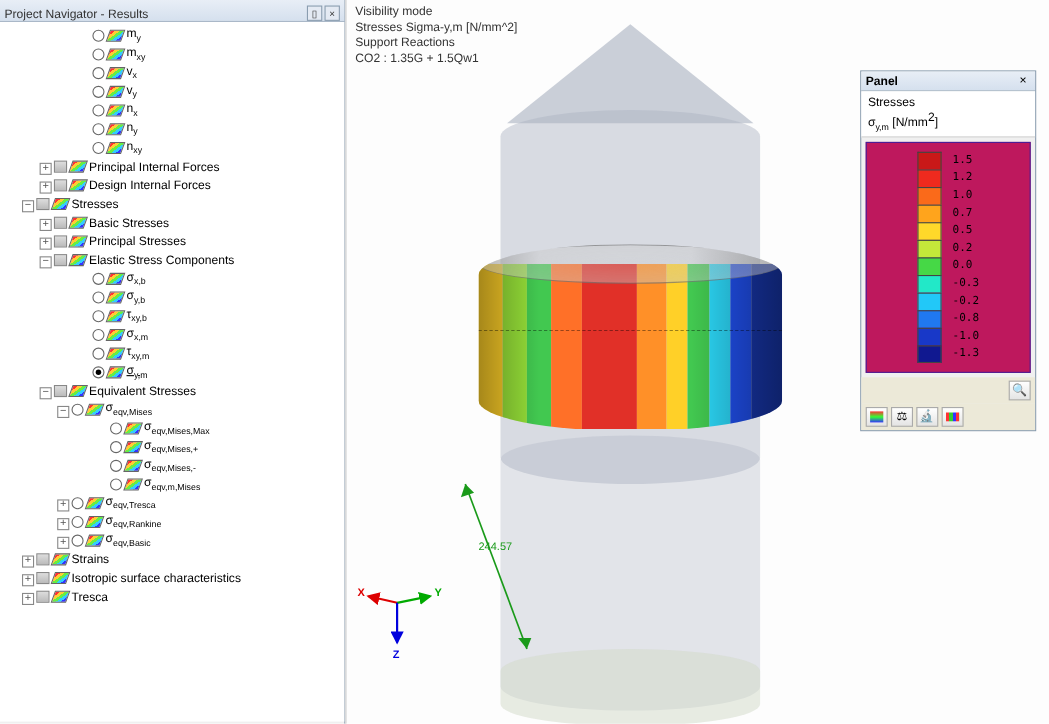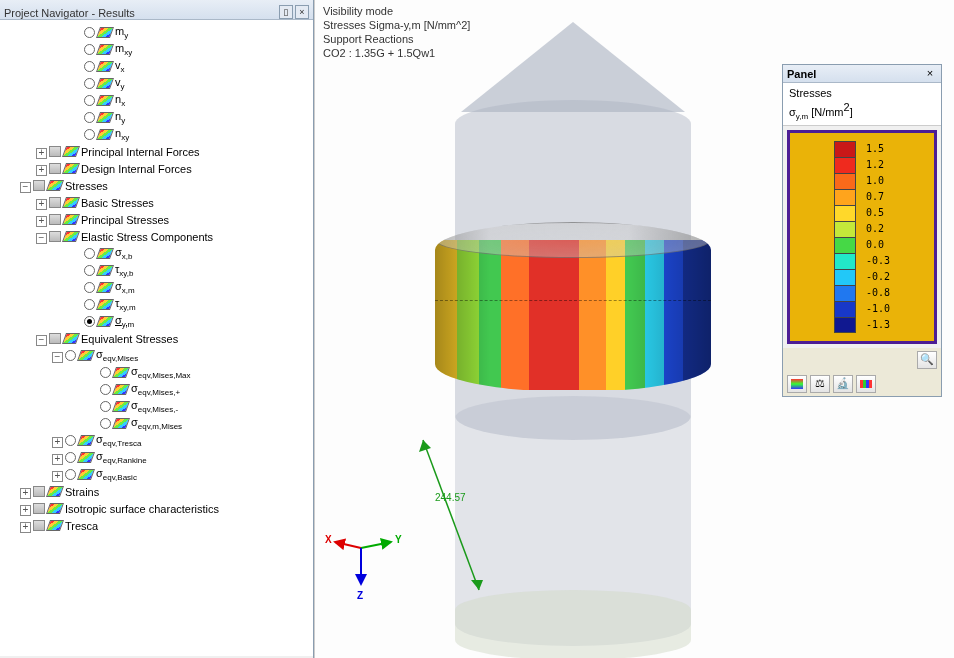--- a/index.html
+++ b/index.html
@@ -58,21 +58,21 @@
 .dim-lbl { position: absolute; left: 120px; top: 492px; color: #1a9a1a; font-size: 10px; }
 
 
 .res-panel { position: absolute; left: 782px; top: 64px; width: 160px; border: 1px solid #8a9db0; background: #f0f0f0; }
 .res-hdr { height: 18px; background: linear-gradient(#e8eef6,#d5e0ee); display: flex; align-items: center; padding: 0 4px; border-bottom: 1px solid #aab8c8; }
 .res-hdr .title { flex: 1; font-weight: bold; }
 .res-hdr .x { width: 14px; height: 14px; text-align: center; cursor: pointer; }
 .res-body { padding: 4px 6px; background: #fff; border-bottom: 1px solid #ccc; }
 .res-title { margin-bottom: 2px; }
 .res-unit sub { font-size: 8px; }
-.legend { border: 3px solid #4c1d95; margin: 4px 4px; padding: 8px 4px; background: #eab308; display: flex; justify-content: center; align-items: flex-end; }
+.legend { border: 1px solid #4c1d95; margin: 4px 4px; padding: 8px 4px; background: #be185d; display: flex; justify-content: center; align-items: flex-end; }
 .legend-bar { width: 22px; }
 .legend-bar div { height: 16px; border: 1px solid #444; border-bottom: none; }
 .legend-bar div:last-child { border-bottom: 1px solid #444; }
 .legend-vals { margin-left: 10px; }
 .legend-vals div { height: 16px; line-height: 16px; font-family: monospace; font-size: 10px; }
 .minmax { padding: 4px 10px; background: #fff; border-top: 1px solid #ccc; border-bottom: 1px solid #ccc; font-family: monospace; font-size: 10px; }
 .toolbar { padding: 3px 4px; display: flex; gap: 3px; align-items: center; background: #ece9d8; }
 .tbtn { width: 20px; height: 18px; border: 1px solid #aaa; background: linear-gradient(#fff,#e4e4e4); cursor: pointer; display: flex; align-items: center; justify-content: center; }
 .zoomrow { padding: 3px 4px; background: #ece9d8; display: flex; justify-content: flex-end; }
 </style>
@@ -205,20 +205,30 @@
       </div>
       <div class="node">
         <span class="ind"></span>
         <span class="ind"></span>
         <span class="ind"></span>
         <span class="ind"></span>
         <span class="ind"></span>
         <span class="radio"></span>
         <span class="micon"></span>
         <span class="lbl">σ<sub>x,b</sub></span>
+      </div>
+      <div class="node">
+        <span class="ind"></span>
+        <span class="ind"></span>
+        <span class="ind"></span>
+        <span class="ind"></span>
+        <span class="ind"></span>
+        <span class="radio"></span>
+        <span class="micon"></span>
+        <span class="lbl">σ<sub>y,b</sub></span>
       </div>
       <div class="node">
         <span class="ind"></span>
         <span class="ind"></span>
         <span class="ind"></span>
         <span class="ind"></span>
         <span class="ind"></span>
         <span class="radio"></span>
         <span class="micon"></span>
         <span class="lbl">τ<sub>xy,b</sub></span>

